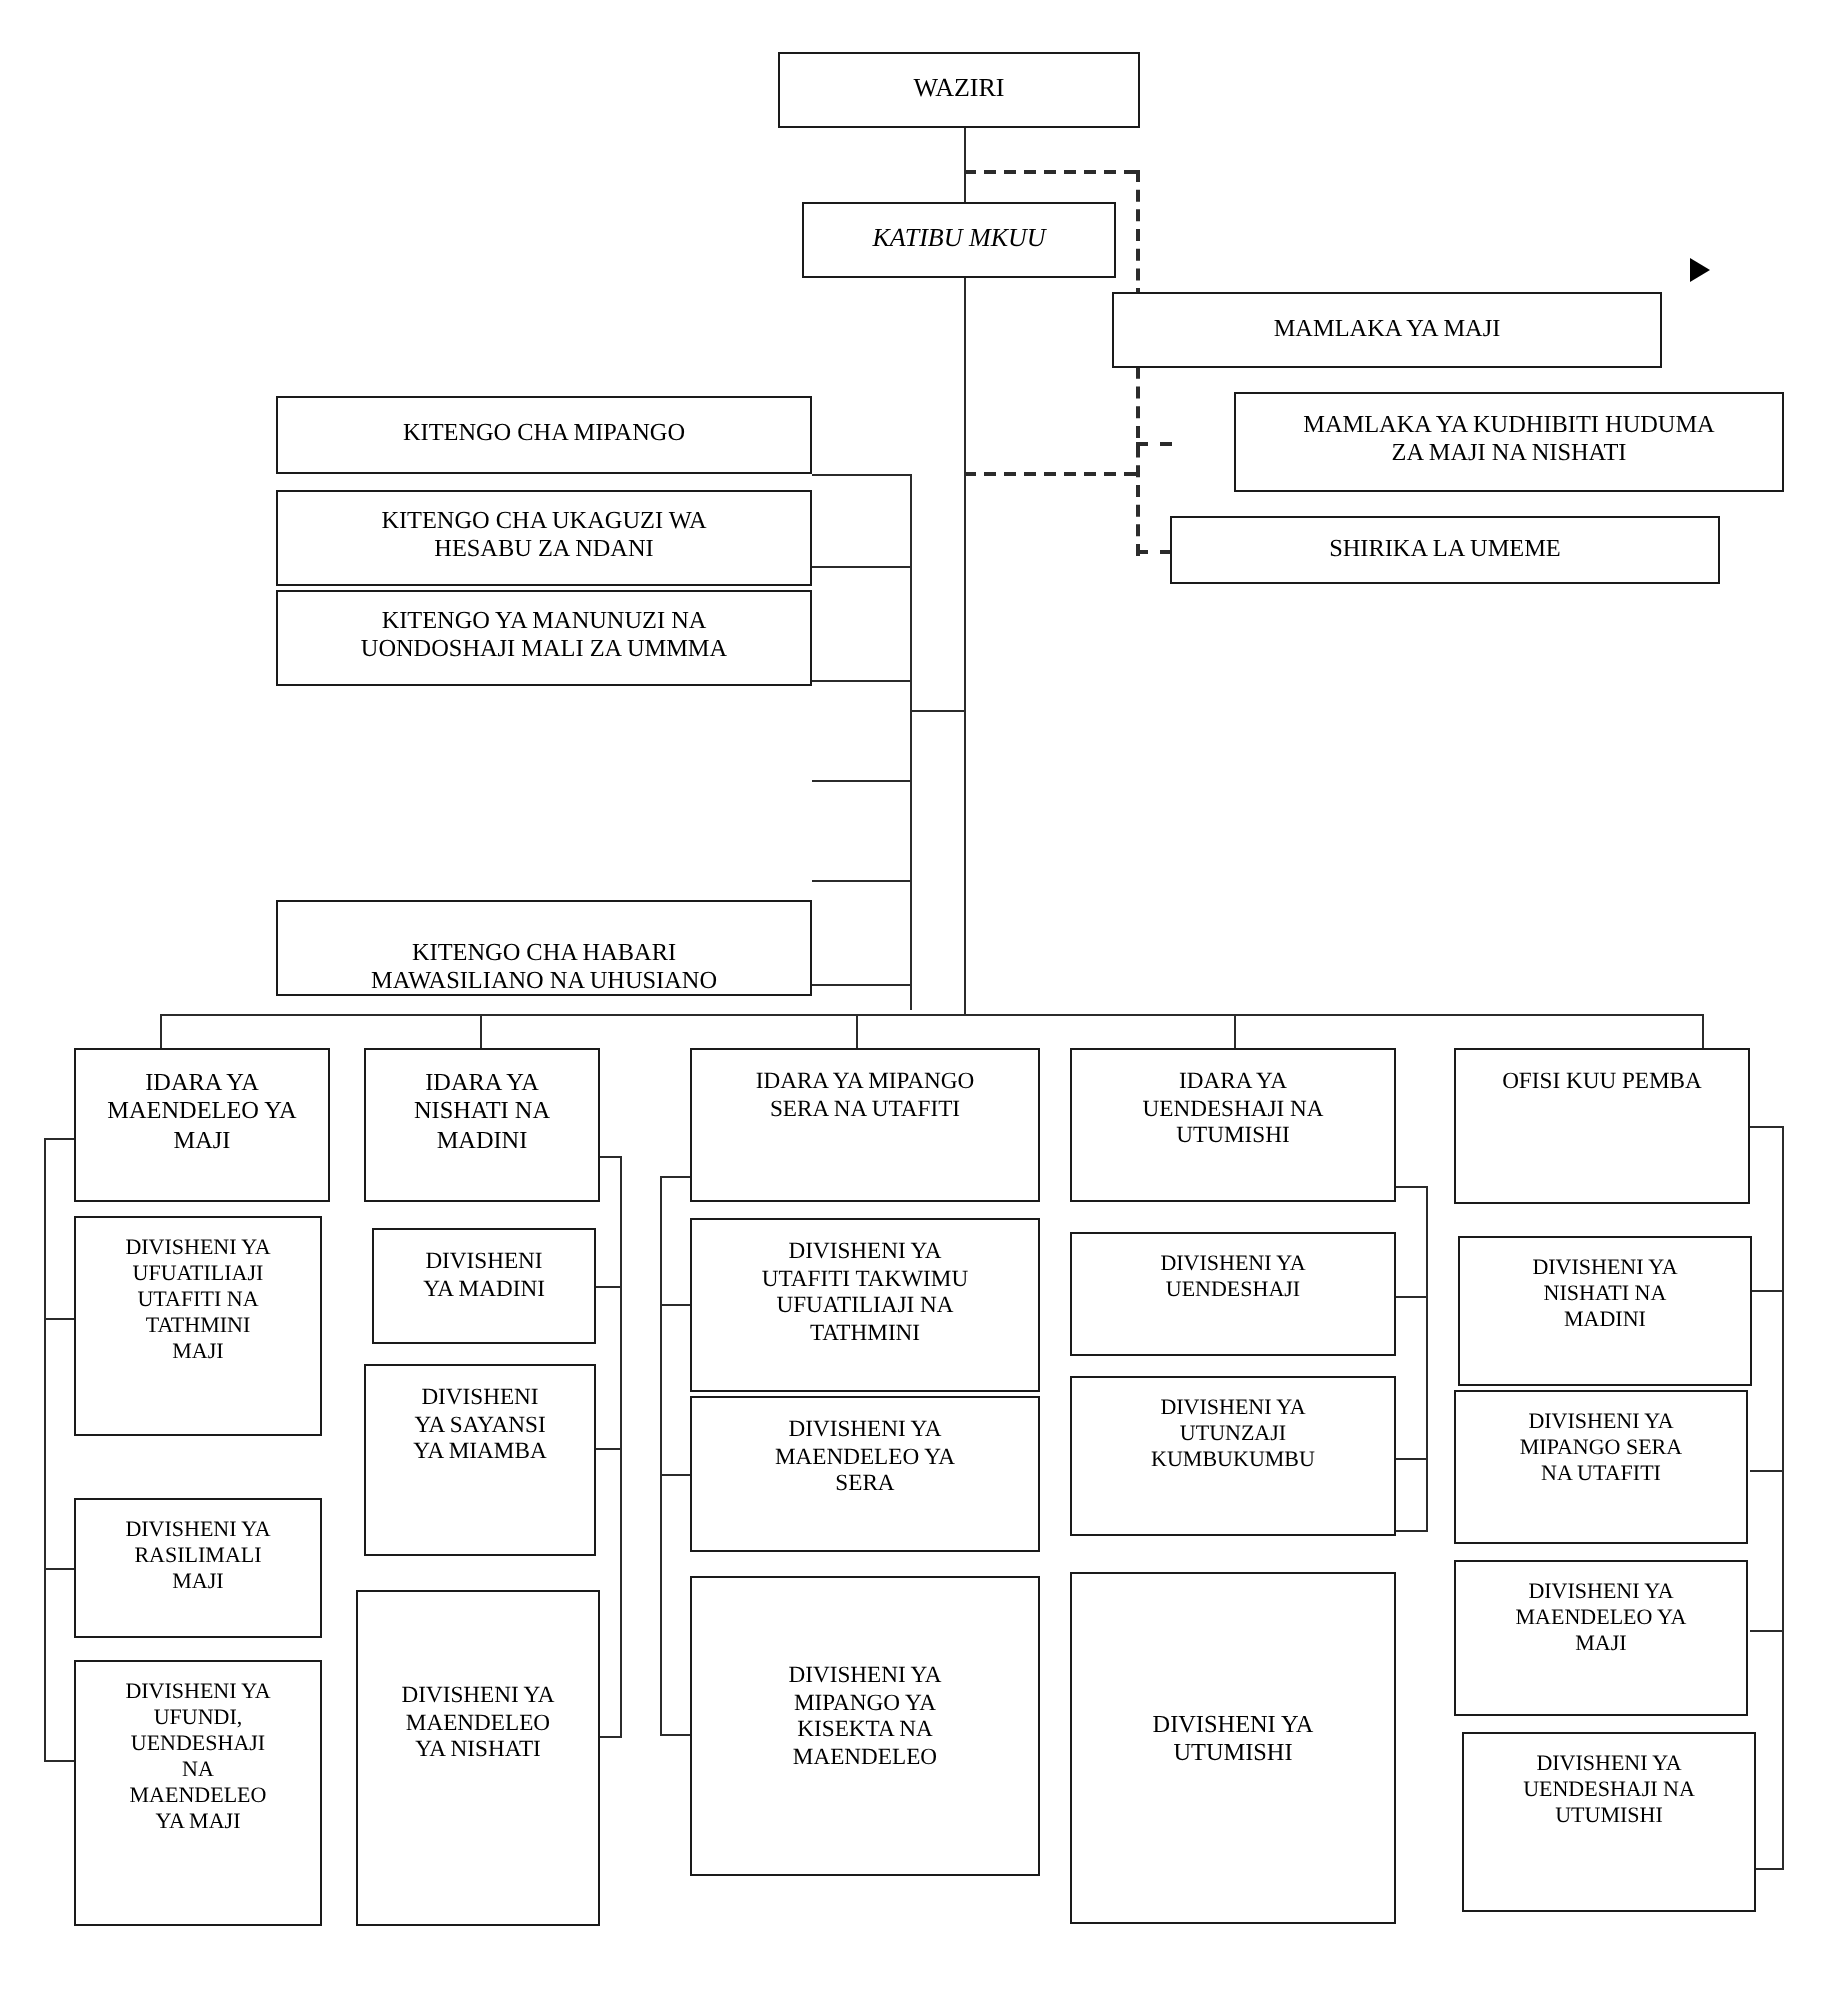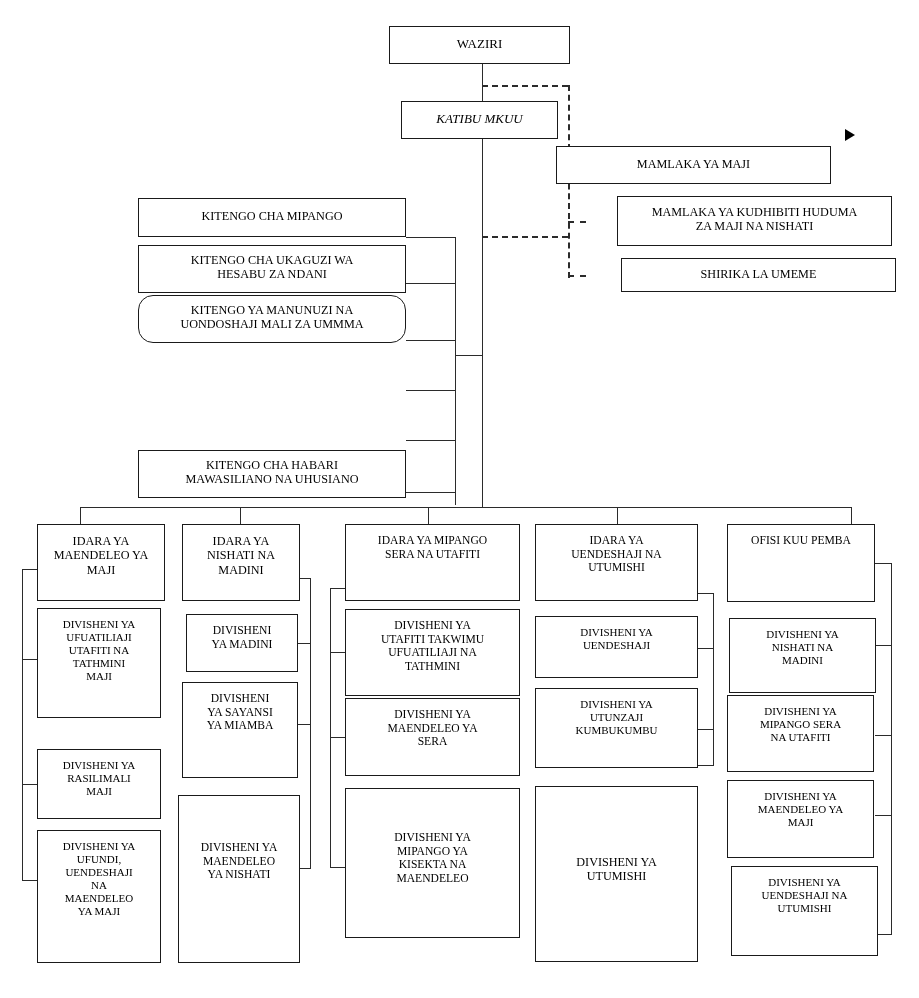--- a/index.html
+++ b/index.html
@@ -143,36 +143,36 @@
     <span class="label">KATIBU MKUU</span>
   </div>
 
   <div class="node t-12" style="left:556px; top:146px; width:275px; height:38px; padding-top:10px;">
     <span class="label">MAMLAKA YA MAJI</span>
   </div>
   <div class="node t-12" style="left:585px; top:196px; width:275px; height:50px; padding-top:8px;margin-left:32px;">
     <span class="label">MAMLAKA YA KUDHIBITI HUDUMA
 ZA MAJI NA NISHATI</span>
   </div>
-  <div class="node t-12" style="left:585px; top:258px; width:275px; height:34px; padding-top:8px;margin-left:36px;">
+  <div class="node t-12" style="left:585px; top:258px; width:275px; height:34px; padding-top:8px;">
     <span class="label">SHIRIKA LA UMEME</span>
   </div>
 
   <div class="node t-12" style="left:138px; top:198px; width:268px; height:39px; padding-top:10px;">
     <span class="label">KITENGO CHA MIPANGO</span>
   </div>
   <div class="node t-12" style="left:138px; top:245px; width:268px; height:48px; padding-top:7px;">
     <span class="label">KITENGO CHA UKAGUZI WA
 HESABU ZA NDANI</span>
   </div>
-  <div class="node t-12" style="left:138px; top:295px; width:268px; height:48px; padding-top:7px;border-radius:15px;">
+  <div class="node t-12" style="left:138px; top:295px; width:268px; height:48px; padding-top:7px;">
     <span class="label">KITENGO YA MANUNUZI NA
 UONDOSHAJI MALI ZA UMMMA</span>
   </div>
-  <div class="node t-12" style="left:138px; top:450px; width:268px; height:48px; padding-top:7px;">
+  <div class="node t-12" style="left:138px; top:450px; width:268px; height:48px; padding-top:18px;">
     <span class="label">KITENGO CHA HABARI
 MAWASILIANO NA UHUSIANO</span>
   </div>
 
   <div class="node t-12" style="left:37px; top:524px; width:128px; height:77px; padding-top:9px;">
     <span class="label">IDARA YA
 MAENDELEO YA
 MAJI</span>
   </div>
   <div class="node t-11" style="left:37px; top:608px; width:124px; height:110px; padding-top:9px;">

